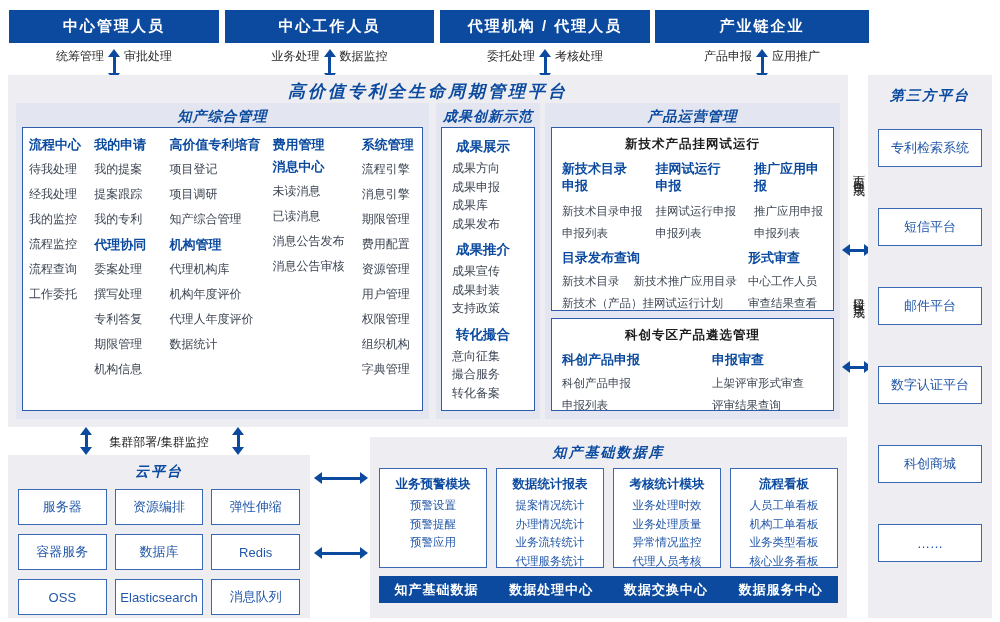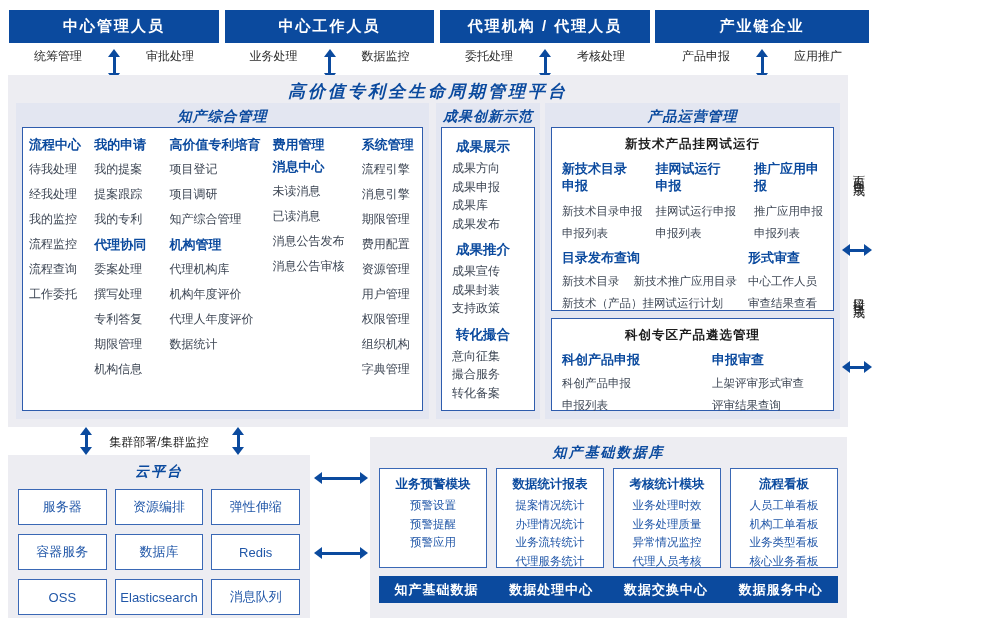--- a/index.html
+++ b/index.html
@@ -11,21 +11,21 @@
     --bord:#2e5cad;
   }
   *{margin:0;padding:0;box-sizing:border-box;}
   body{font-family:"Liberation Sans","DejaVu Sans",sans-serif;background:#fff;}
   #stage{position:relative;width:1000px;height:622px;background:#fff;overflow:hidden;}
 
   
   .role{position:absolute;top:10px;}
   .role-h{height:33px;background:var(--blue);color:#fff;font-weight:bold;font-size:15px;
     letter-spacing:2px;display:flex;align-items:center;justify-content:center;}
-  .role-sub{position:relative;display:flex;justify-content:center;align-items:flex-start;gap:26px;padding-top:6px;height:36px;}
+  .role-sub{position:relative;display:flex;justify-content:center;align-items:flex-start;gap:4px;padding-top:6px;height:36px;}
   .sub-lbl{font-size:12px;color:#2b2b2b;line-height:15px;}
 
   
   .arr-v{display:flex;flex-direction:column;align-items:center;height:32px;}
   .arr-v i{display:block;}
   .tu{width:0;height:0;border-left:6px solid transparent;border-right:6px solid transparent;border-bottom:8px solid var(--blue);}
   .vb{width:3px;flex:1;background:var(--blue);}
   .td{width:0;height:0;border-left:6px solid transparent;border-right:6px solid transparent;border-top:8px solid var(--blue);}
   .arr-h{position:absolute;height:14px;display:flex;align-items:center;}
   .arr-h i{display:block;}
@@ -414,14 +414,25 @@
       <i class="hb"></i>
       <i class="tr"></i>
     </span>
   <div class="int-label" style="left:850px;top:288px">接口集成</div>
   <span class="arr-h" style="left:842px;top:360px;width:30px">
       <i class="tl"></i>
       <i class="hb"></i>
       <i class="tr"></i>
     </span>
 
+  <div class="panel" style="left:868px;top:75px;width:124px;height:543px">
+    <div class="panel-title" style="padding:12px 0 0">第三方平台</div>
+    <div class="tp-list">
+        <div class="tp-box">专利检索系统</div>
+        <div class="tp-box">短信平台</div>
+        <div class="tp-box">邮件平台</div>
+        <div class="tp-box">数字认证平台</div>
+        <div class="tp-box">科创商城</div>
+        <div class="tp-box">……</div>
+      </div>
+  </div>
 
 </div>
 
 </body></html>

